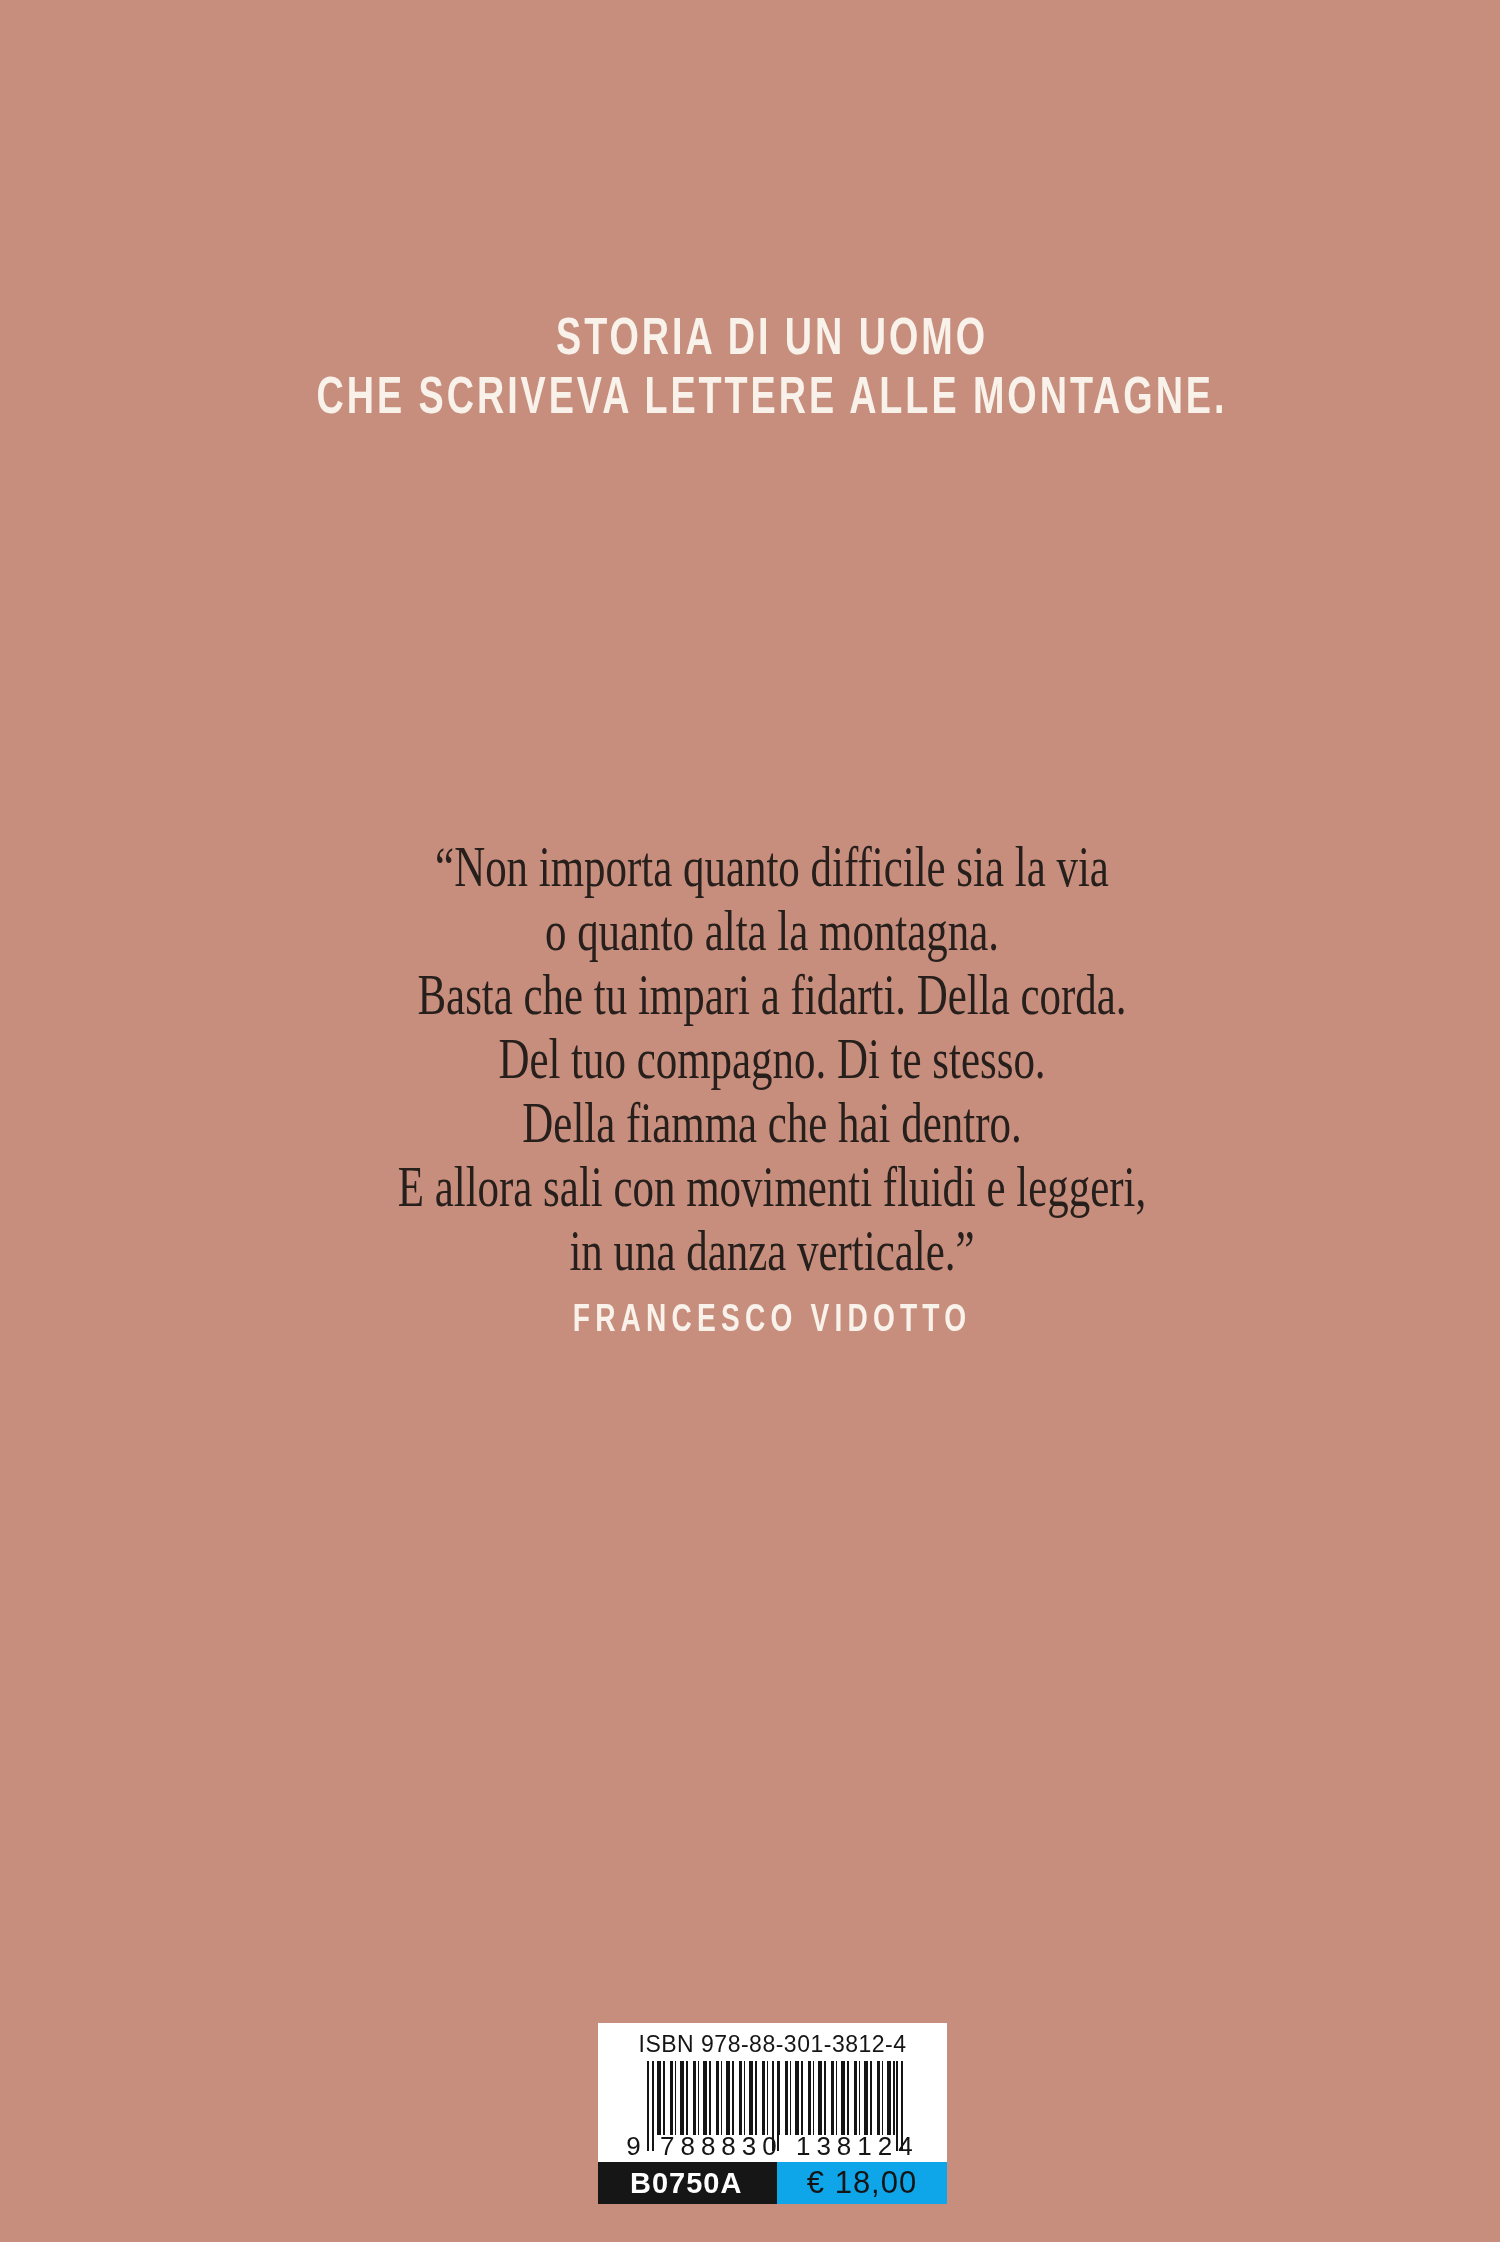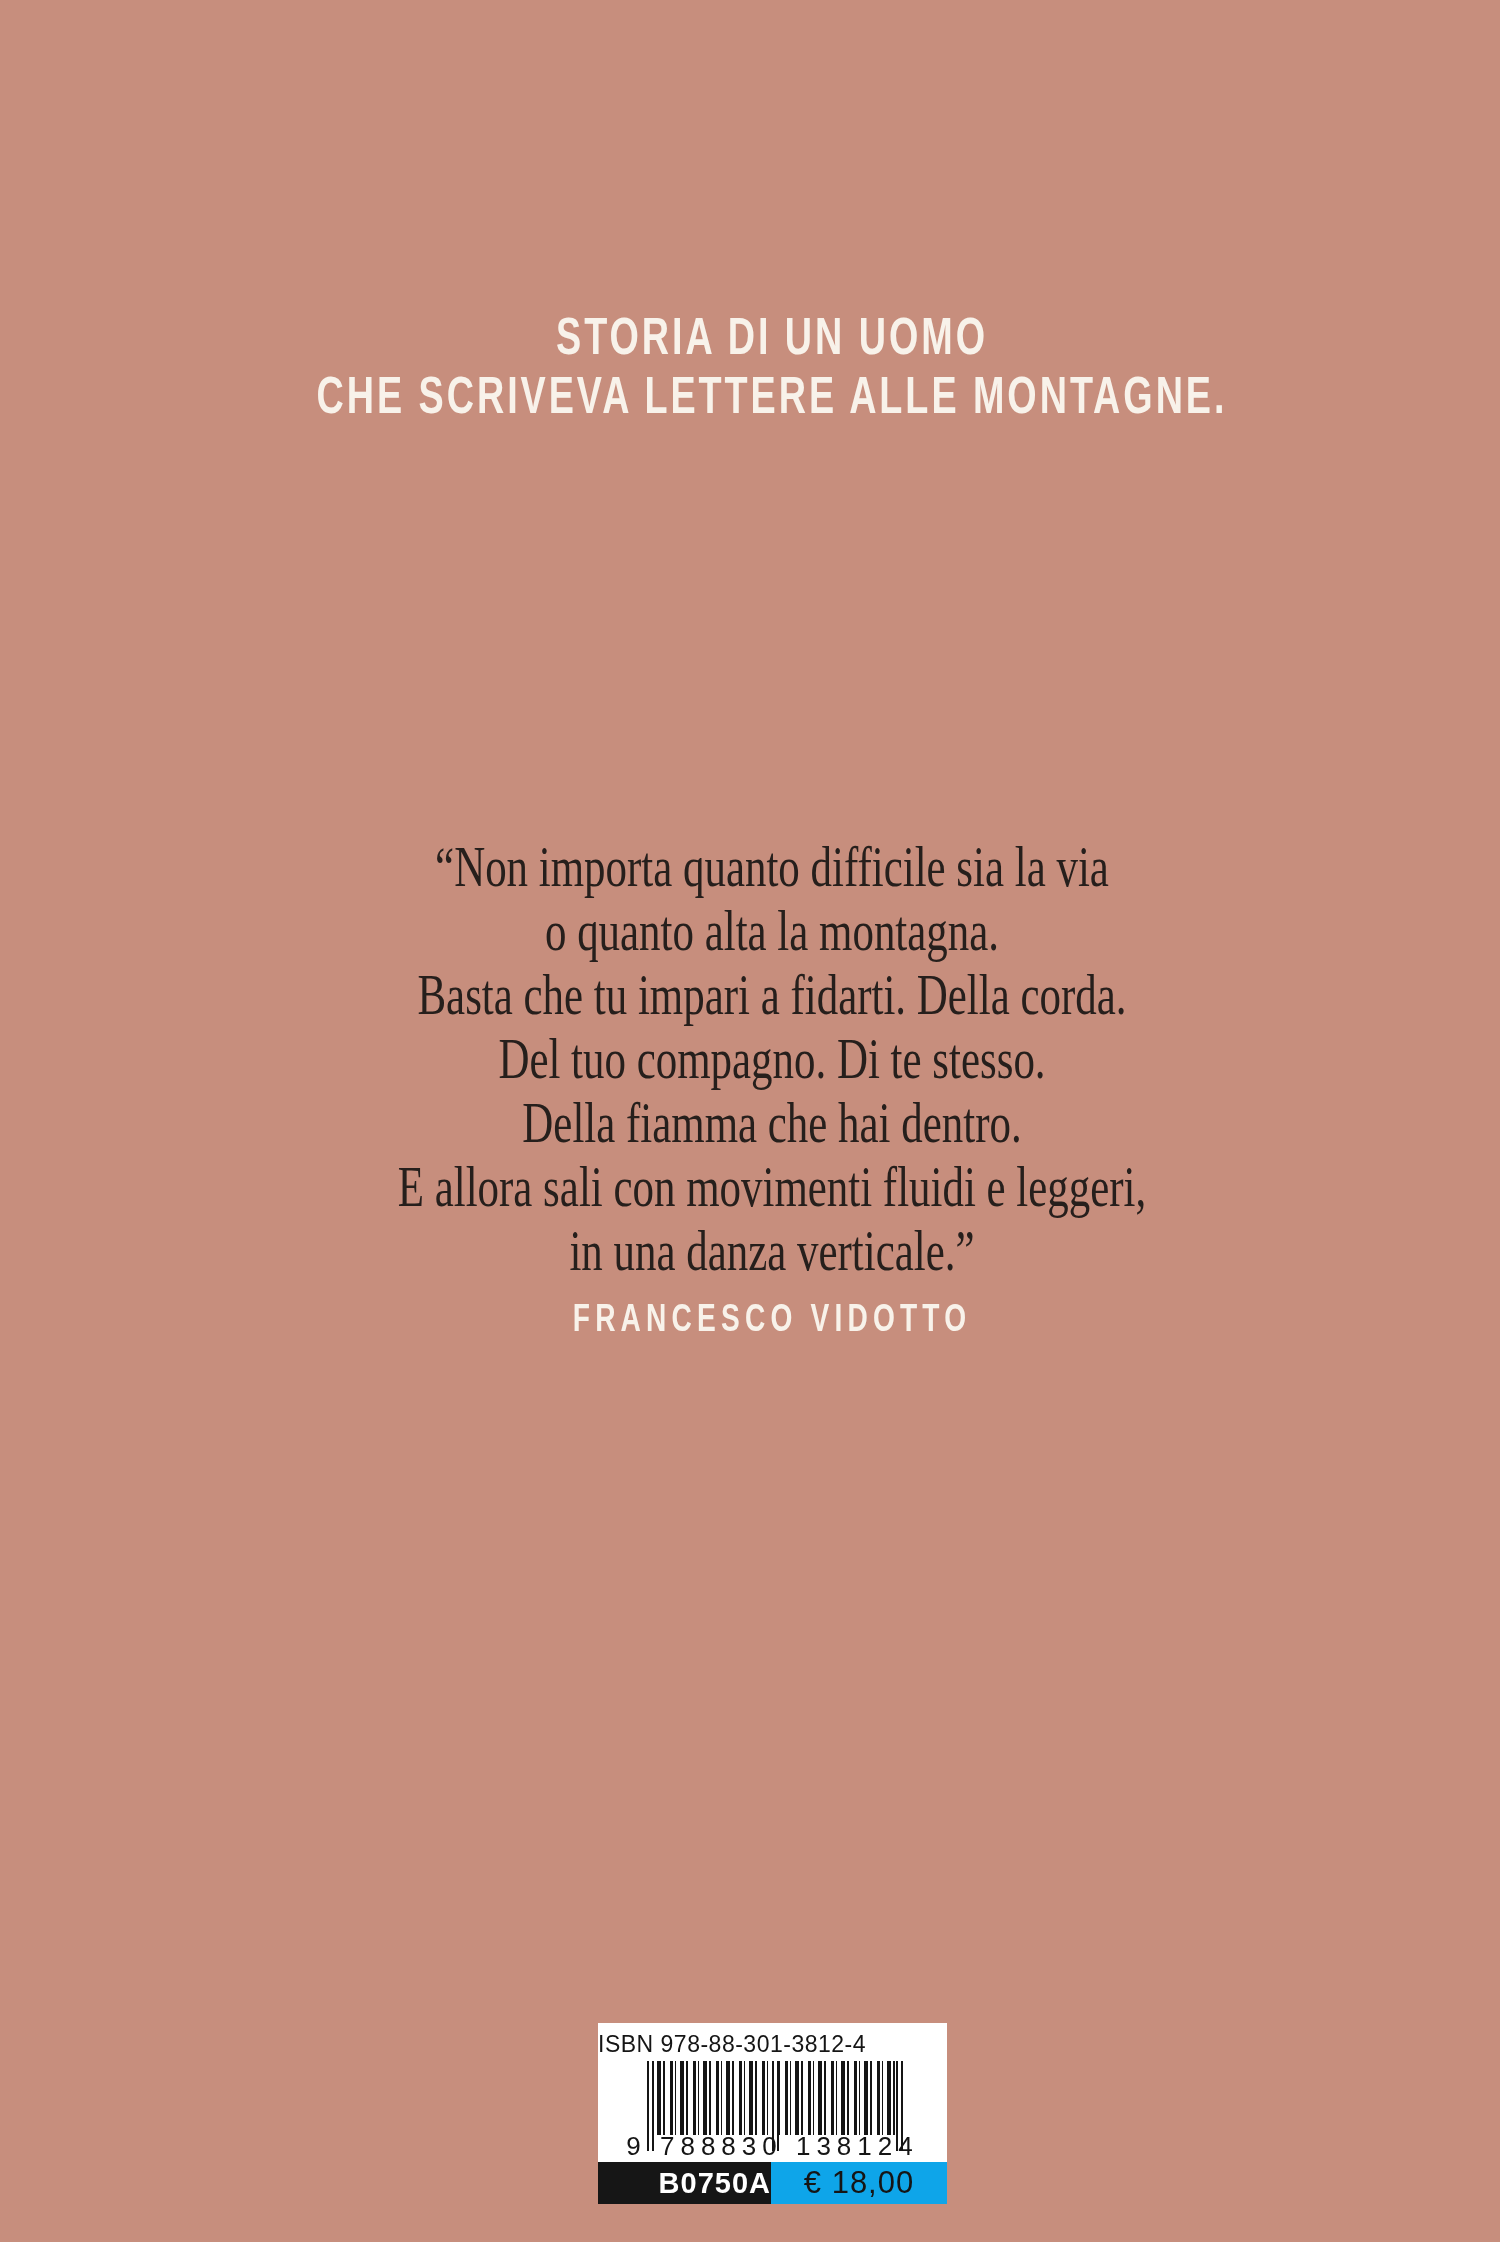--- a/index.html
+++ b/index.html
@@ -67,21 +67,21 @@
     top: 2023px;
     width: 349px;
     height: 139px;
     background: #ffffff;
   }
   .isbn-label {
     position: absolute;
     top: 8px;
     left: 0;
     right: 0;
-    text-align: left;
+    text-align: center;
     font-family: "Liberation Sans", sans-serif;
     font-size: 23px;
     line-height: 26px;
     letter-spacing: 0.5px;
     color: #151515;
     white-space: nowrap;
   }
   .bars {
     position: absolute;
     top: 38px;
@@ -123,29 +123,30 @@
   }
   .price-strip {
     position: absolute;
     left: 598px;
     top: 2162px;
     width: 349px;
     height: 42px;
     display: flex;
   }
   .strip-code {
-    width: 173px;
+    width: 147px;
     background: #161616;
     color: #ffffff;
     font-family: "Liberation Sans", sans-serif;
     font-weight: 700;
     font-size: 29px;
     line-height: 42px;
-    text-align: right;
+    text-align: left;
     letter-spacing: 1px;
+    padding-left: 32px;
   }
   .strip-price {
     flex: 1;
     background: #0ea5e9;
     color: #151515;
     font-family: "Liberation Sans", sans-serif;
     font-weight: 400;
     font-size: 31px;
     line-height: 42px;
     text-align: center;

